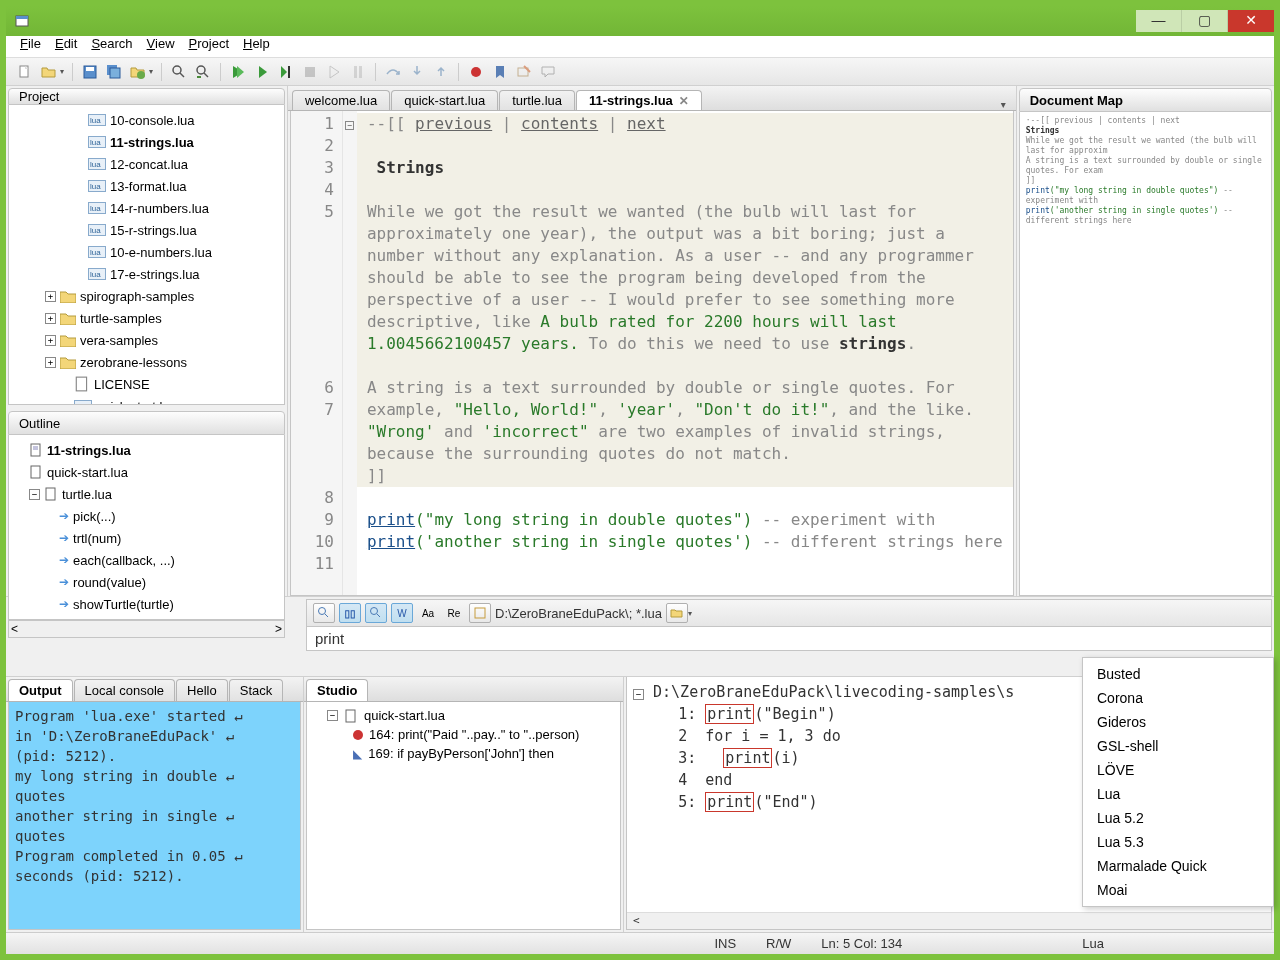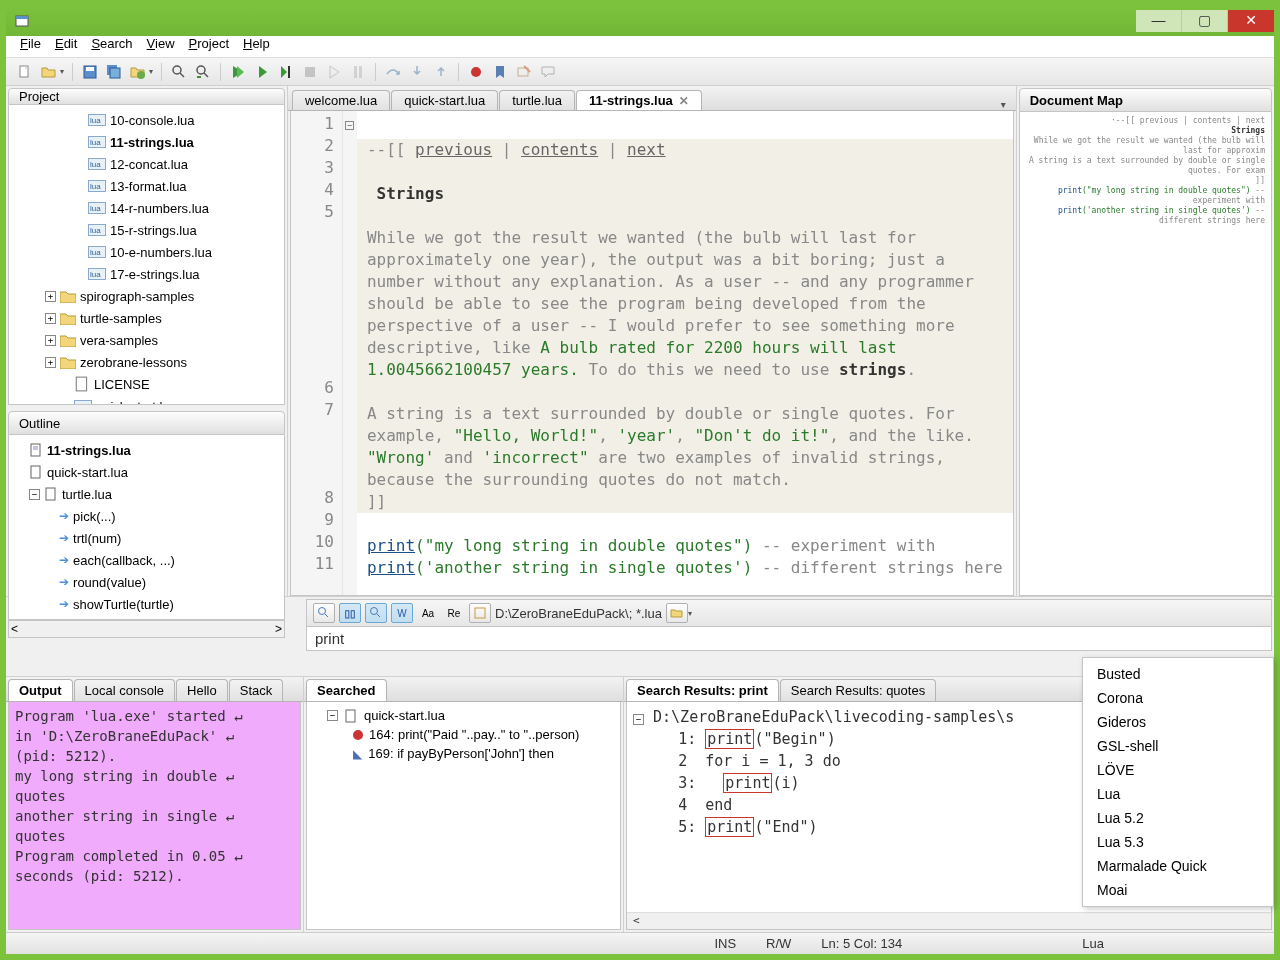--- a/index.html
+++ b/index.html
@@ -46,47 +46,47 @@
 .tabs-row { height:25px; background:linear-gradient(#f3f3f3,#dedede); display:flex; align-items:flex-end; padding:2px 4px 0; border-bottom:1px solid #b5b5b5; }
 .tab { height:20px; padding:0 12px; display:flex; align-items:center; gap:6px; background:linear-gradient(#f2f2f2,#e2e2e2); border:1px solid #b5b5b5; border-bottom:none; border-radius:4px 4px 0 0; margin-right:1px; cursor:pointer; font-size:13px; }
 .tab.active { background:#fff; font-weight:bold; }
 .tab .x { font-size:12px; color:#888; }
 .tabs-right { margin-left:auto; padding-right:6px; font-size:10px; color:#555; }
 .editor { flex:1; display:flex; background:#fff; border:1px solid #c5c5c5; border-top:none; margin:0 2px; overflow:auto; font-family:Consolas,monospace; font-size:16px; line-height:22px; position:relative; }
 .gutter { width:52px; background:#f5f5f5; color:#888; text-align:right; padding:2px 8px 2px 0; border-right:1px solid #e5e5e5; }
 .gutter div { height:22px; }
 .fold-col { width:14px; background:#f5f5f5; padding-top:4px; }
 .fold-box { width:9px; height:9px; border:1px solid #888; font-size:8px; line-height:7px; text-align:center; margin:6px auto 0; color:#555; }
-.code { padding:2px 10px; color:#666; flex:1;margin-top:26px; }
+.code { padding:2px 10px; color:#666; flex:1; }
 .code .cm { color:#888; }
 .code .lnk { color:#666; text-decoration:underline; }
 .code .h { color:#333; font-weight:bold; }
 .code .str { color:#2a7a2a; }
 .code .kw { color:#1a4f8a; text-decoration:underline; }
 .code .ln { height:22px; white-space:pre; }
 .code .wrap { white-space:pre-wrap; }
 .code .block { background:#f2f0e6; margin:0 -10px; padding:0 10px; }
-.right-col { width:272px; display:flex; flex-direction:column;text-align:right; }
+.right-col { width:272px; display:flex; flex-direction:column; }
 .docmap { flex:1; background:#fff; border:1px solid #c5c5c5; border-top:none; margin:0 2px; padding:4px 6px; font-family:Consolas,monospace; font-size:8px; line-height:10px; color:#888; overflow:hidden; }
 .docmap .dh { font-weight:bold; color:#333; }
 .docmap .ds { color:#2a7a2a; }
 .docmap .dk { color:#1a4f8a; }
 .mid-row { display:flex; height:80px; border-top:1px solid #d0d0d0; }
 .search-panel { flex:1; display:flex; flex-direction:column; margin:2px; }
 .search-toolbar { height:28px; background:linear-gradient(#f6f6f6,#e6e6e6); border:1px solid #c5c5c5; display:flex; align-items:center; gap:4px; padding:0 6px; }
 .stb-btn { width:22px; height:20px; border:1px solid #b0b0b0; background:linear-gradient(#fff,#e8e8e8); border-radius:2px; font-size:10px; display:flex; align-items:center; justify-content:center; cursor:pointer; }
 .stb-btn.on { background:linear-gradient(#d5e8f5,#c0dff0); border-color:#6aa8d8; }
 .search-path { flex:0 0 auto; display:flex; align-items:center; gap:4px; font-size:13px; color:#333; }
 .search-input { height:24px; border:1px solid #c5c5c5; border-top:none; padding:0 8px; font-size:15px; color:#333; background:#fff; width:100%; outline:none; }
 .bottom-row { flex:1; display:flex; border-top:1px solid #d0d0d0; min-height:0; }
 .bottom-left { width:298px; display:flex; flex-direction:column; border-right:1px solid #d0d0d0; }
 .tabs-small { height:25px; display:flex; padding:2px 2px 0; background:linear-gradient(#f3f3f3,#dedede); border-bottom:1px solid #b5b5b5; }
 .tab-s { padding:0 10px; height:22px; display:flex; align-items:center; border:1px solid #b5b5b5; border-bottom:none; border-radius:4px 4px 0 0; margin-right:1px; background:linear-gradient(#f2f2f2,#e2e2e2); cursor:pointer; }
 .tab-s.active { background:#fff; font-weight:bold; }
-.output-body { flex:1; background:#f0abfc; border:1px solid #c5c5c5; border-top:none; margin:0 2px 2px; padding:4px 6px; font-family:Consolas,monospace; font-size:14px; line-height:20px; color:#333; overflow:hidden; }
+.output-body { flex:1; background:#7dd3fc; border:1px solid #c5c5c5; border-top:none; margin:0 2px 2px; padding:4px 6px; font-family:Consolas,monospace; font-size:14px; line-height:20px; color:#333; overflow:hidden; }
 .bottom-mid { width:320px; display:flex; flex-direction:column; border-right:1px solid #d0d0d0; }
 .markers-body { flex:1; background:#fff; border:1px solid #c5c5c5; border-top:none; margin:0 2px 2px; padding:4px 6px; font-size:13px; }
 .marker-item { display:flex; align-items:center; gap:6px; padding:2px 0 2px 14px; }
 .marker-sub { padding-left:40px; }
 .red-dot { width:10px; height:10px; background:#cc3333; border-radius:50%; }
 .blue-flag { color:#4a6fb5; font-size:12px; }
 .bottom-right { flex:1; display:flex; flex-direction:column; position:relative; }
 .results-body { flex:1; background:#fff; border:1px solid #c5c5c5; border-top:none; margin:0 2px 2px; padding:4px 6px; font-family:Consolas,monospace; font-size:15px; line-height:22px; color:#333; overflow:hidden; position:relative; }
 .hilite { border:1px solid #c9372c; padding:0 1px; }
 .status-summary { position:absolute; bottom:20px; left:8px; right:8px; font-family:Consolas,monospace; font-size:15px; color:#333; background:#fff; }
@@ -536,21 +536,21 @@
           <div>quotes</div>
           <div>another string in single ↵</div>
           <div>quotes</div>
           <div>Program completed in 0.05 ↵</div>
           <div>seconds (pid: 5212).</div>
         </div>
       </div>
 
       <div class="bottom-mid">
         <div class="tabs-small">
-          <div class="tab-s active">Searched</div>
+          <div class="tab-s active">Studio</div>
         </div>
         <div class="markers-body">
           <div class="marker-item">
               <span class="tree-expander">−</span>
               <span class="doc-icon">
                 <svg viewBox="0 0 14 14">
                   <rect x="2" y="1" width="9" height="12" fill="#fff" stroke="#666"></rect>
                 </svg>
               </span>
               <span>quick-start.lua</span>
@@ -560,24 +560,20 @@
               <span>164:   print("Paid "..pay.." to "..person)</span>
             </div>
           <div class="marker-item marker-sub">
               <span class="blue-flag">◣</span>
               <span>169: if payByPerson['John'] then</span>
             </div>
         </div>
       </div>
 
       <div class="bottom-right">
-        <div class="tabs-small">
-          <div class="tab-s active">Search Results: print</div>
-          <div class="tab-s">Search Results: quotes</div>
-        </div>
         <div class="results-body">
           <div style="white-space:pre"><span class="tree-expander" style="font-family:monospace;display:inline-block">−</span> <span>D:\ZeroBraneEduPack\livecoding-samples\s</span></div>
           <div style="white-space:pre">     <span>1:</span><span> </span><span class="hilite">print</span><span>("Begin")</span></div>
           <div style="white-space:pre">     <span>2</span><span>  for i = 1, 3 do</span></div>
           <div style="white-space:pre">     <span>3:</span><span>   </span><span class="hilite">print</span><span>(i)</span></div>
           <div style="white-space:pre">     <span>4</span><span>  end</span></div>
           <div style="white-space:pre">     <span>5:</span><span> </span><span class="hilite">print</span><span>("End")</span></div>
           <div class="hscroll-bot" style="position:absolute;bottom:0;left:0;right:0">
               <span>&lt;</span>
             </div>

